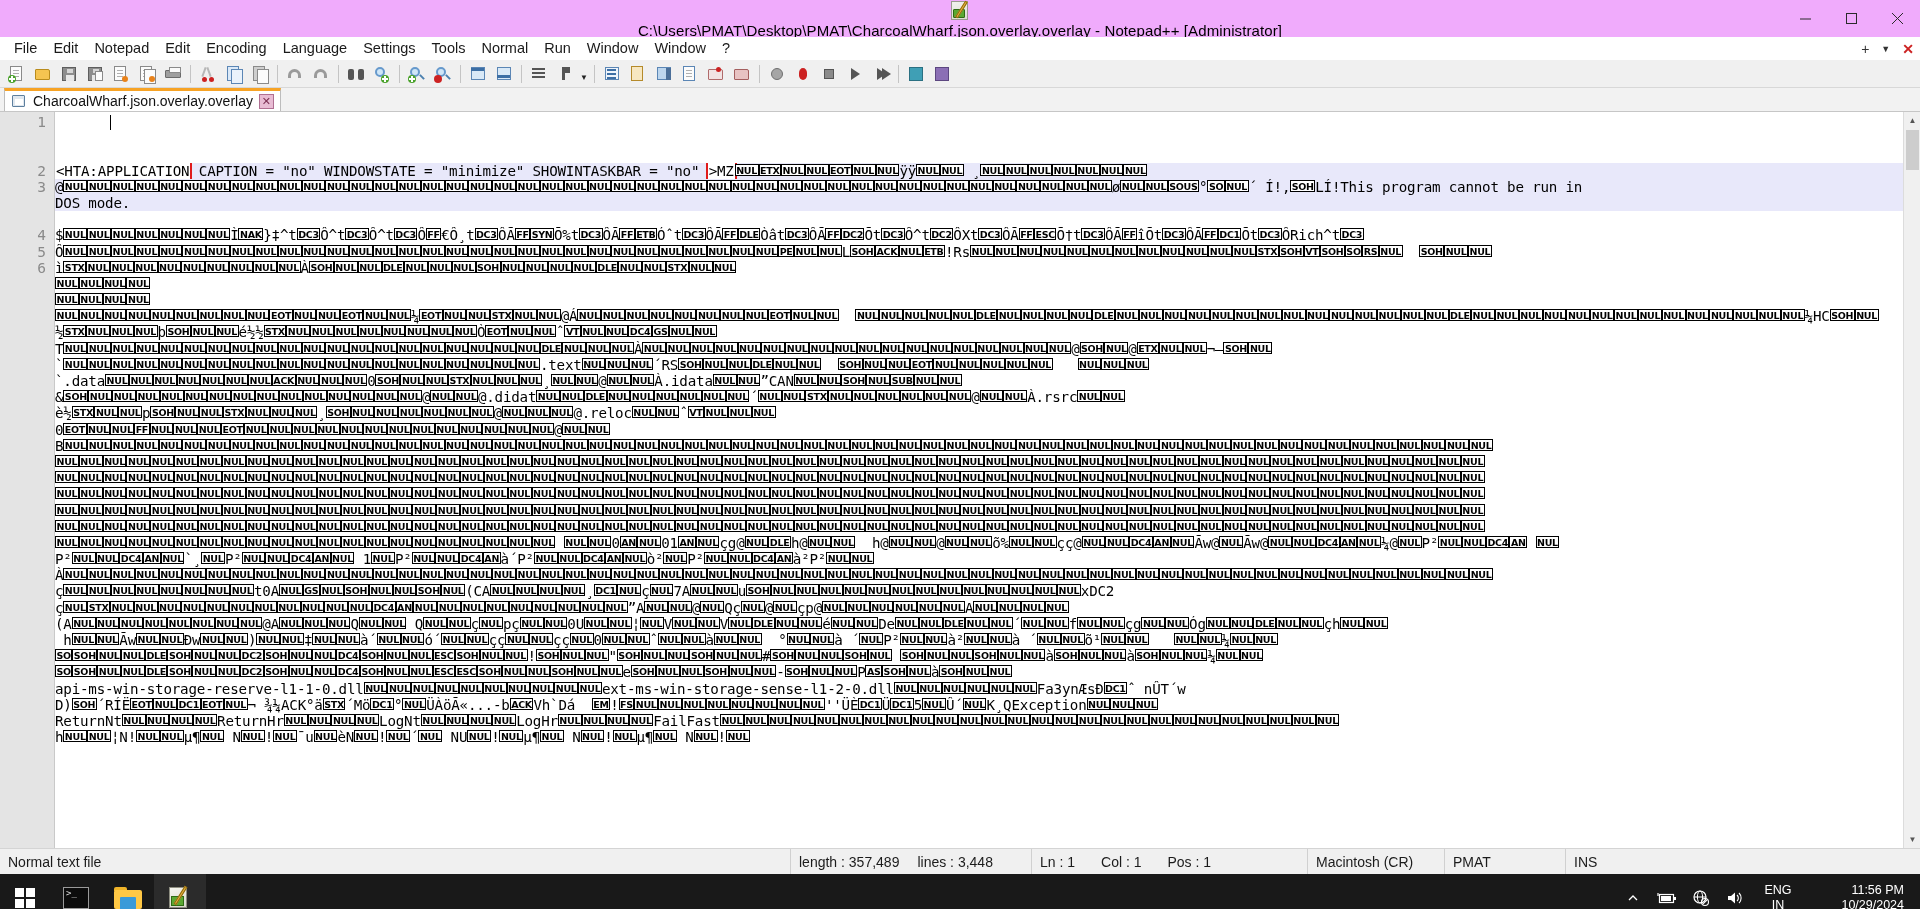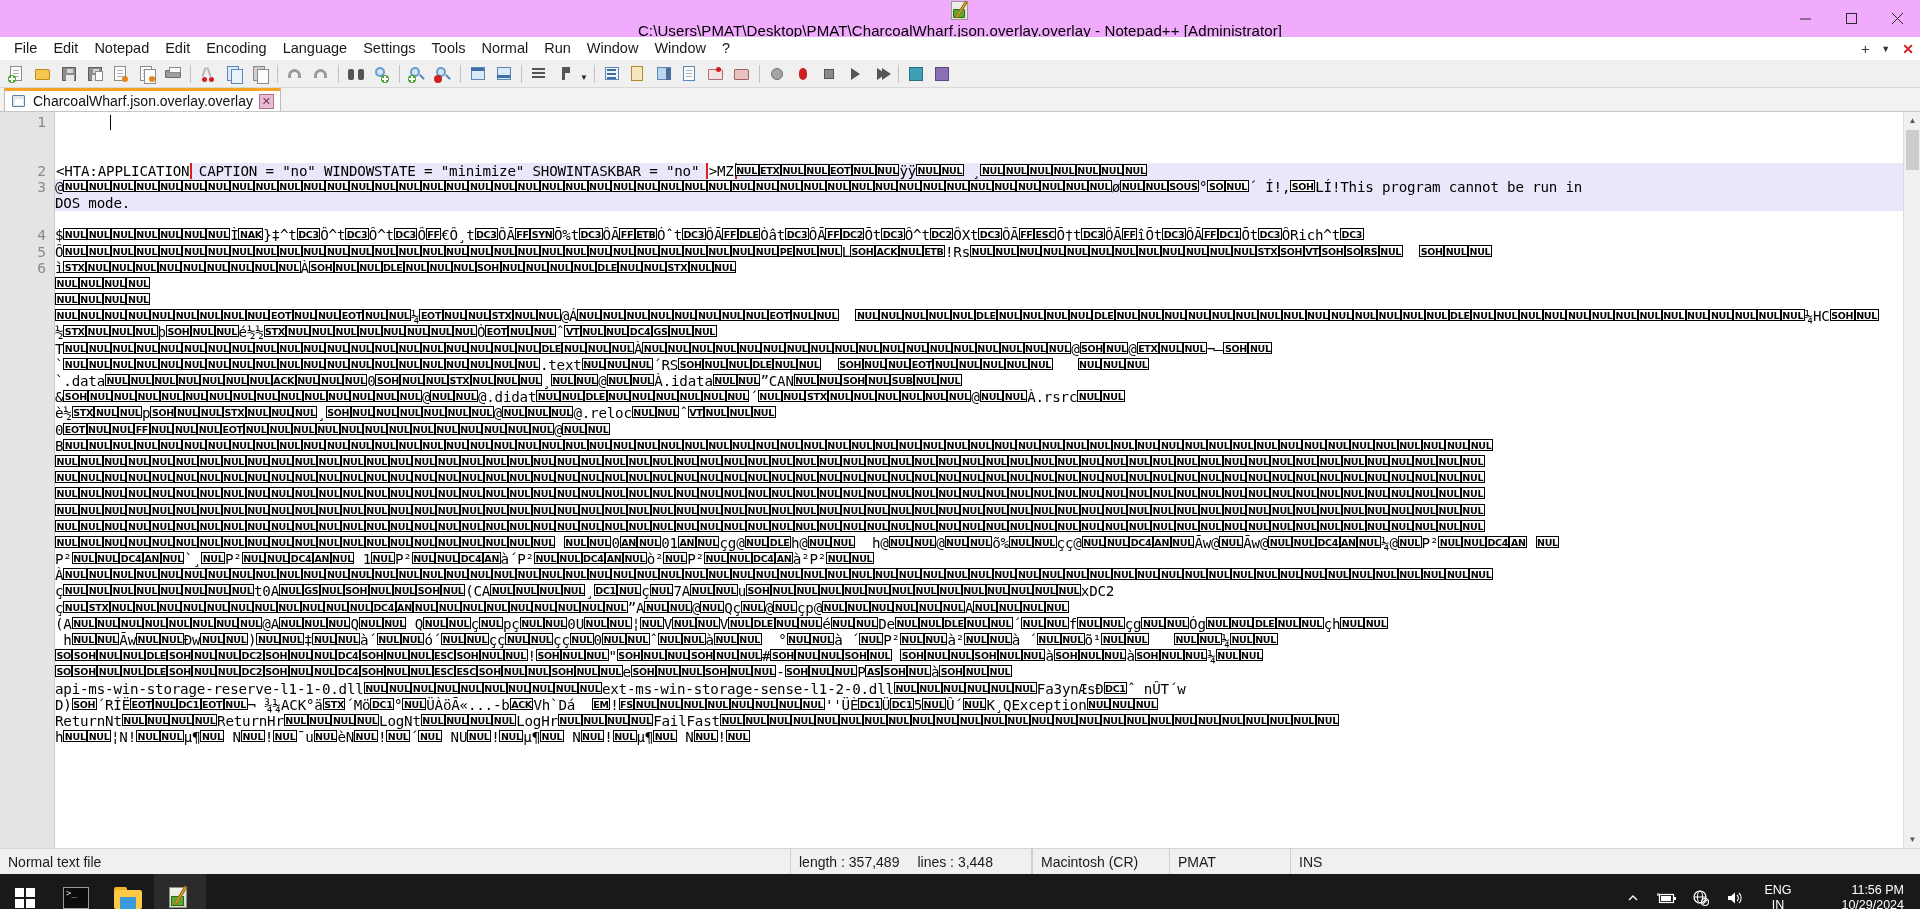--- a/index.html
+++ b/index.html
@@ -641,20 +641,25 @@
 
 <div id="statusbar">
   <div class="sb-cell" id="sb-doctype">Normal text file</div>
   <div class="sb-sep"></div>
   <div class="sb-cell" id="sb-len">
     <span>length : 357,489</span>
     <span style="width:18px;"></span>
     <span>lines : 3,448</span>
   </div>
   <div class="sb-sep"></div>
+  <div class="sb-cell" id="sb-lncol">
+    <span>Ln : 1</span>
+    <span>Col : 1</span>
+    <span>Pos : 1</span>
+  </div>
   <div class="sb-sep"></div>
   <div class="sb-cell" id="sb-eol">Macintosh (CR)</div>
   <div class="sb-sep"></div>
   <div class="sb-cell" id="sb-enc">PMAT</div>
   <div class="sb-sep"></div>
   <div class="sb-cell" id="sb-ins">INS</div>
 </div>
 
 <div id="taskbar">
   <div class="tb-start">

